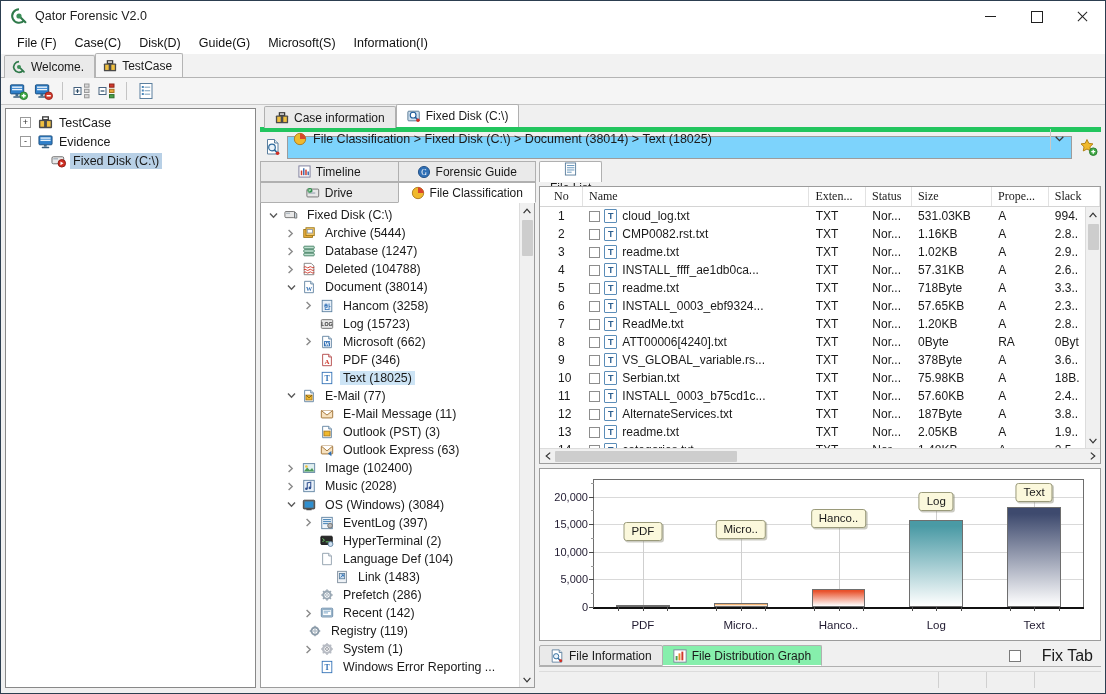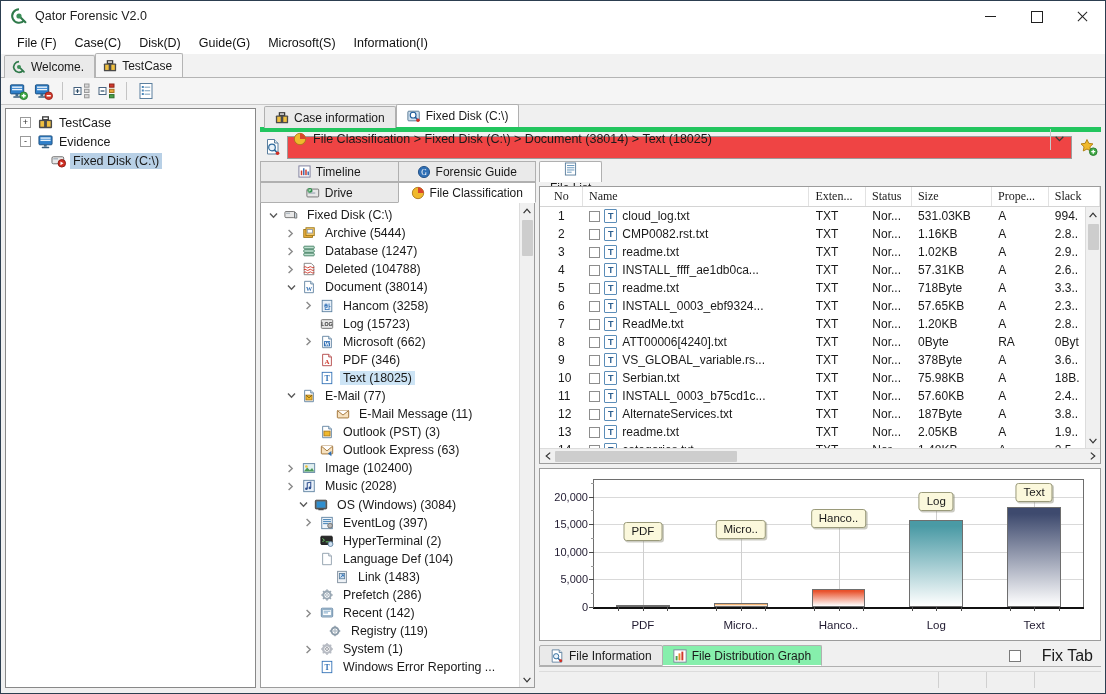--- a/index.html
+++ b/index.html
@@ -130,21 +130,21 @@
   .itab.active { background:#ffffff; top:0; height:23px; z-index:2; }
 
   
   .crumbrow {
     height: 29px; flex: 0 0 29px; display:flex; align-items:center;
     gap: 5px; padding: 3px 2px 2px 4px;
   }
   .crumb-ic { width:18px;height:18px;flex:0 0 18px; }
   .crumbbox {
     flex: 1 1 auto; height: 23px; border:1px solid #9c9c9c;
-    background:#ef4444; display:flex; align-items:center;
+    background:#7dd3fc; display:flex; align-items:center;
     padding: 0 4px 16px 5px; gap:6px; min-width:0;
   }
   .crumbtext { font-size:12.5px; white-space:nowrap; overflow:hidden; }
   .crumb-chev {
     margin-left:auto; width:17px; height:21px; border-left:1px solid #c8c8c8;
     display:flex;align-items:center;justify-content:center; cursor:default;
   }
   .star-btn { width:22px;height:22px;flex:0 0 22px;display:flex;align-items:center;justify-content:center;cursor:default;}
 
   
@@ -685,21 +685,21 @@
                 <span style="display: inline-flex; align-items: center; flex: 0 0 14px; margin-right: 3px;">
                   <svg width="14" height="14" viewBox="0 0 16 16">
                     <path d="M3 1.5h7l3 3v10h-10z" fill="#fff" stroke="#5b7f9e"></path>
                     <path d="M10 1.5v3h3" fill="#dde8f0" stroke="#5b7f9e"></path>
                     <rect x="4.5" y="7" width="7" height="5.5" fill="#f0b92c" stroke="#a8761a"></rect>
                     <path d="M4.5 7 L8 10 L11.5 7" fill="none" stroke="#7a5a10"></path>
                   </svg>
                 </span>
                 <span class="clbl">E-Mail (77)</span>
               </div>
-              <div class="cnode" style="padding-left: 60px;">
+              <div class="cnode" style="padding-left: 44px;">
                 <span class="chev none"></span>
                 <span style="display: inline-flex; align-items: center; flex: 0 0 14px; margin-right: 3px;">
                   <svg width="14" height="14" viewBox="0 0 16 16">
                     <rect x="1.5" y="4" width="13" height="8.5" rx="0.8" fill="#f7e2c0" stroke="#9a6a2a"></rect>
                     <path d="M1.5 4 L8 9.2 L14.5 4" fill="#fff" stroke="#9a6a2a"></path>
                   </svg>
                 </span>
                 <span class="clbl">E-Mail Message (11)</span>
               </div>
               <div class="cnode" style="padding-left: 44px;">
@@ -748,21 +748,21 @@
                 <span style="display: inline-flex; align-items: center; flex: 0 0 14px; margin-right: 3px;">
                   <svg width="14" height="14" viewBox="0 0 16 16">
                     <rect x="2" y="1.5" width="12" height="13" fill="#eaf2fa" stroke="#5b7f9e"></rect>
                     <path d="M6 11V4.5l4-1V10" fill="none" stroke="#2f4f8f" stroke-width="1.2"></path>
                     <circle cx="5" cy="11.2" r="1.5" fill="#2f4f8f"></circle>
                     <circle cx="9" cy="10.2" r="1.5" fill="#2f4f8f"></circle>
                   </svg>
                 </span>
                 <span class="clbl">Music (2028)</span>
               </div>
-              <div class="cnode" style="padding-left: 38px;">
+              <div class="cnode" style="padding-left: 26px;">
                 <span class="chev">
                   <svg width="9" height="7" viewBox="0 0 9 7">
                     <path d="M1 1.6 L4.5 5.2 L8 1.6" fill="none" stroke="#5a5a5a" stroke-width="1.4"></path>
                   </svg>
                 </span>
                 <span style="display: inline-flex; align-items: center; flex: 0 0 14px; margin-right: 3px;">
                   <svg width="14" height="14" viewBox="0 0 16 16">
                     <rect x="1.5" y="2.5" width="13" height="10" rx="1" fill="#6a6a6a" stroke="#3a3a3a"></rect>
                     <rect x="3" y="4" width="10" height="7" fill="#2f8fd0"></rect>
                     <rect x="5" y="12.5" width="6" height="1.5" fill="#4a4a4a"></rect>
@@ -840,21 +840,21 @@
                 <span style="display: inline-flex; align-items: center; flex: 0 0 14px; margin-right: 3px;">
                   <svg width="14" height="14" viewBox="0 0 16 16">
                     <rect x="1.5" y="2.5" width="13" height="10" rx="1" fill="#cfe0f0" stroke="#5b7f9e"></rect>
                     <rect x="3" y="4" width="10" height="7" fill="#fff" stroke="#8aa8c0"></rect>
                     <rect x="4.2" y="5.4" width="7.6" height="1" fill="#6f9cc0"></rect>
                     <rect x="4.2" y="7.4" width="5" height="1" fill="#6f9cc0"></rect>
                   </svg>
                 </span>
                 <span class="clbl">Recent (142)</span>
               </div>
-              <div class="cnode" style="padding-left: 52px;">
+              <div class="cnode" style="padding-left: 32px;">
                 <span class="chev none"></span>
                 <span style="display: inline-flex; align-items: center; flex: 0 0 14px; margin-right: 3px;">
                   <svg width="14" height="14" viewBox="0 0 16 16">
                     <circle cx="8" cy="8" r="4" fill="none" stroke="#8a9aa8" stroke-width="2.2"></circle>
                     <circle cx="8" cy="8" r="1.4" fill="#fff" stroke="#8a9aa8"></circle>
                     <path d="M8 2v2M8 12v2M2 8h2M12 8h2" stroke="#8a9aa8" stroke-width="1.5"></path>
                   </svg>
                 </span>
                 <span class="clbl">Registry (119)</span>
               </div>

